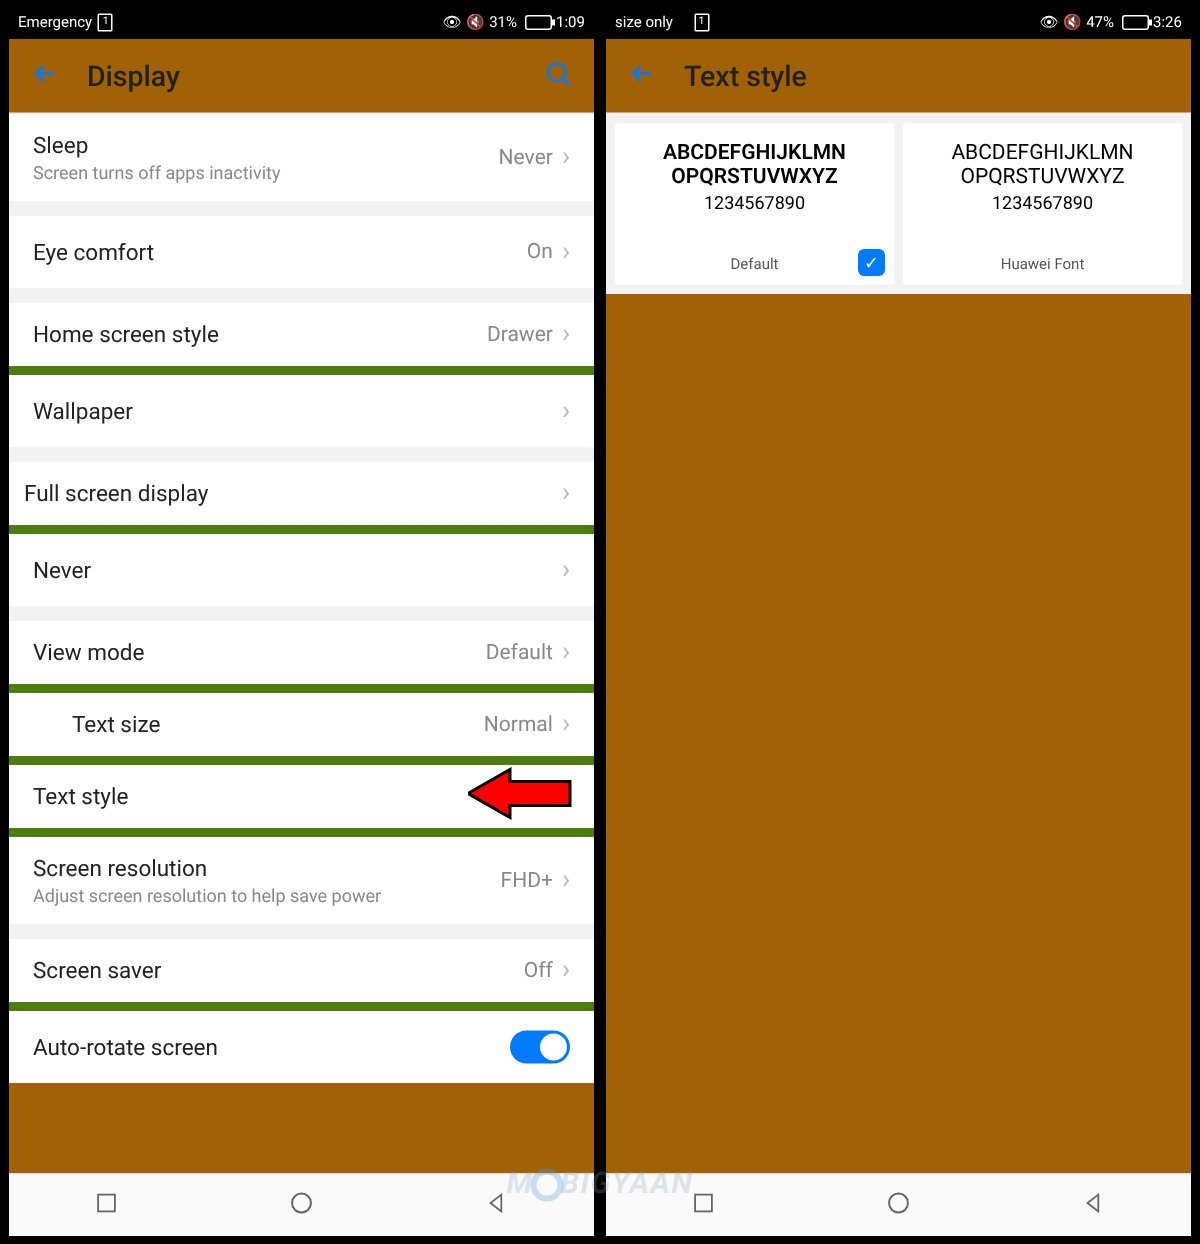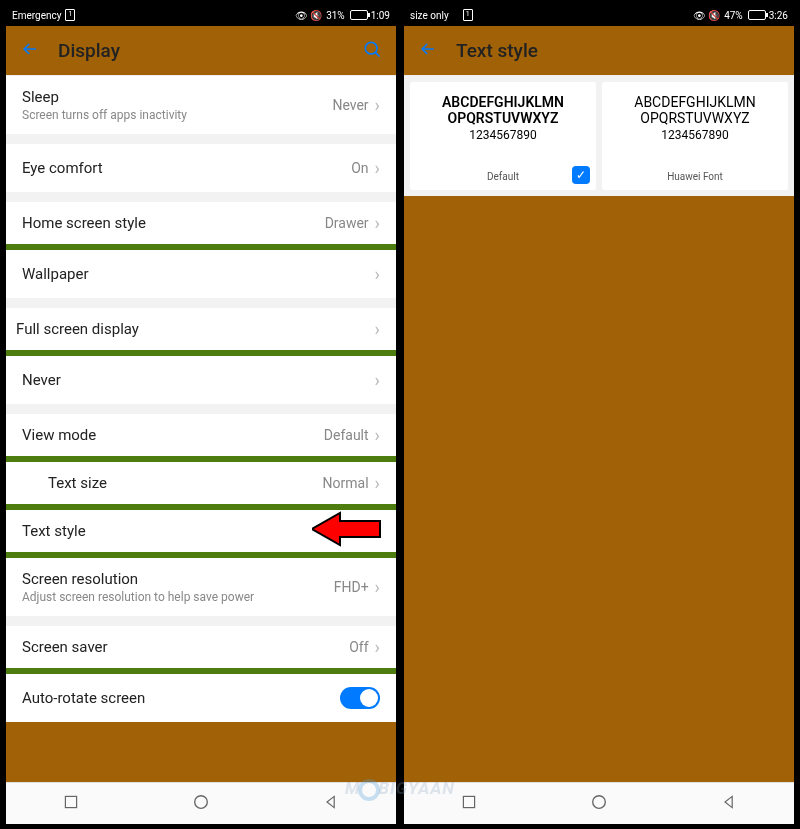--- a/index.html
+++ b/index.html
@@ -113,21 +113,21 @@
     display:flex; align-items:center; justify-content:center;
     color:#fff; font-size:12px;
   }
   .blank-fill { flex:1; background:#fff; }
 
   
   .watermark {
     position:absolute;
     bottom:28px; left:50%;
     transform:translateX(-50%);
-    font-size:17px;
+    font-size:20px;
     font-weight:700;
     color:rgba(130,160,190,0.25);
     letter-spacing:1px;
     pointer-events:none;
     font-style:italic;
   }
   .wm-dot {
     display:inline-block; width:22px; height:22px;
     border:4px solid rgba(80,160,220,0.3); border-radius:50%;
     vertical-align:middle; margin:0 -2px;

